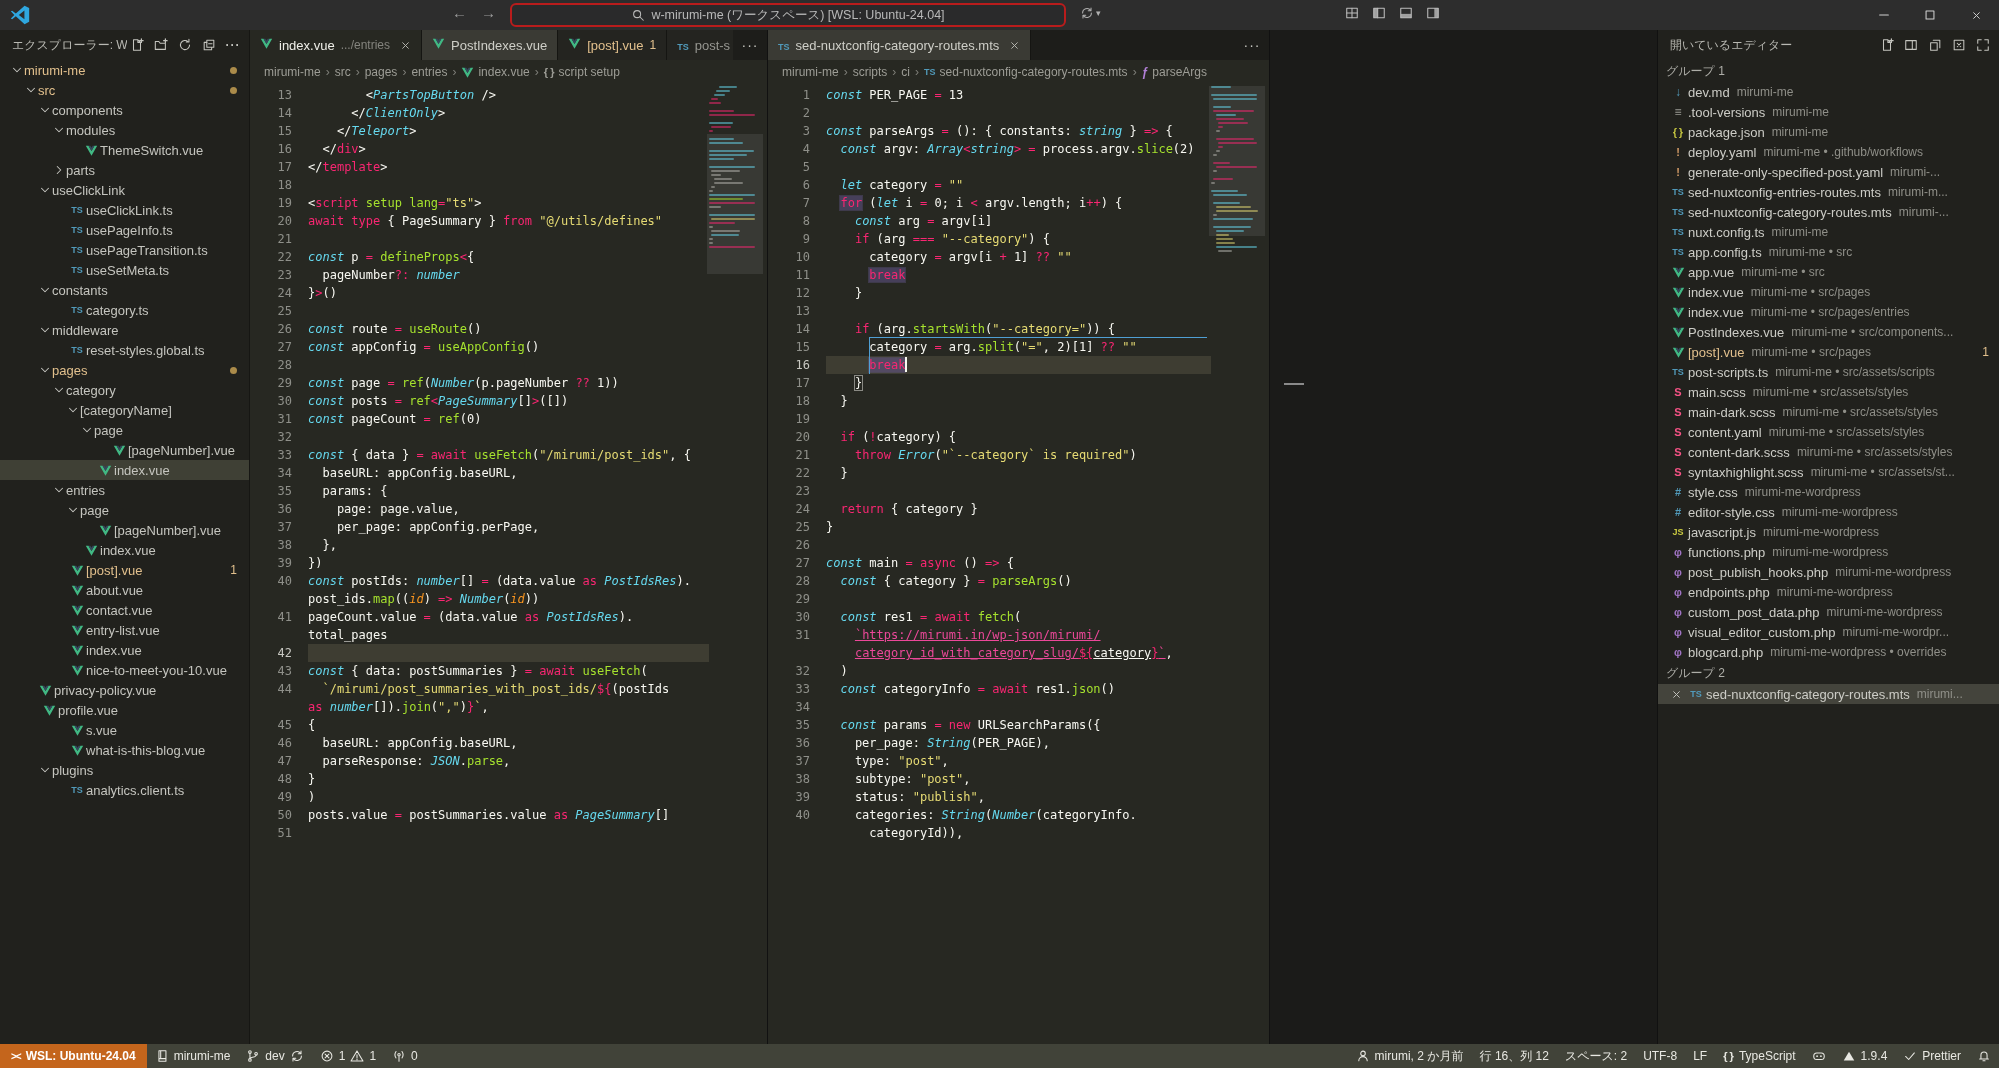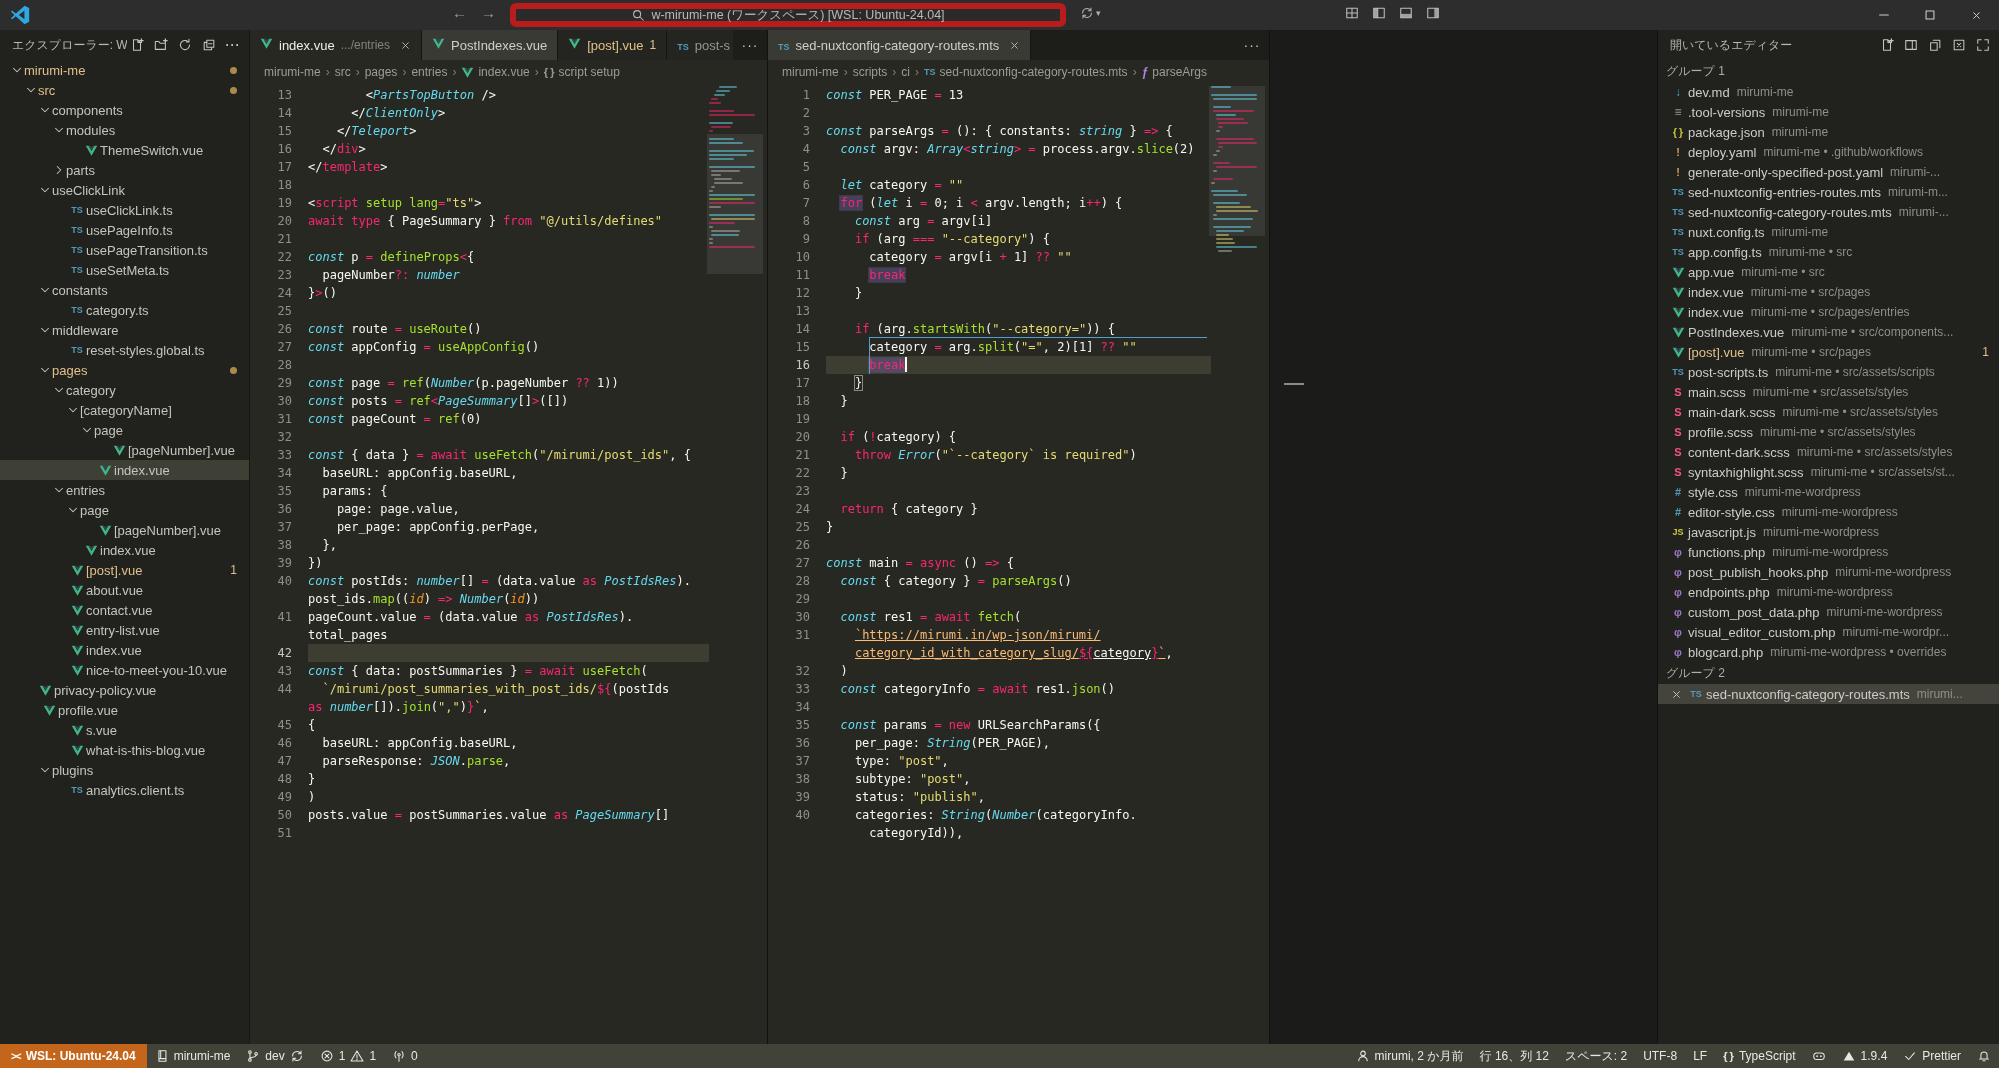--- a/index.html
+++ b/index.html
@@ -6,21 +6,21 @@
   html,body { width:1999px; height:1068px; overflow:hidden; background:#1b1b19; }
   body { font-family:"Liberation Sans","DejaVu Sans",sans-serif; font-size:13px; color:#c5c5bf; }
   .app { position:relative; width:1999px; height:1068px; display:flex; flex-direction:column; }
 
   
   .titlebar { position:relative; height:30px; background:#2d2d2d; flex:none; }
   .tb-logo { position:absolute; left:10px; top:5px; width:20px; height:20px; }
   .tb-arrows { position:absolute; left:452px; top:4px; display:flex; gap:14px; color:#9d9d9d; font-size:15px; }
   .tb-arrow { cursor:pointer; }
   .tb-search { position:absolute; left:510px; top:3px; width:556px; height:24px; background:#2a2a2b;
-    border:6px solid #b91c1c; border-radius:6px; display:flex; align-items:center; justify-content:center;
+    border:2px solid #b91c1c; border-radius:6px; display:flex; align-items:center; justify-content:center;
     color:#b8b8b8; font-size:12.5px; gap:6px; }
   .tb-sync { position:absolute; left:1080px; top:6px; color:#b0b0b0; display:flex; align-items:center; gap:2px; }
   .tb-layout { position:absolute; left:1345px; top:6px; display:flex; gap:13px; color:#bdbdbd; }
   .tb-controls { position:absolute; right:0; top:0; height:30px; display:flex; }
   .tb-ctl { width:46px; height:30px; display:flex; align-items:center; justify-content:center; color:#cfcfcf; }
 
   
   .main { display:flex; height:1014px; flex:none; }
 
   
@@ -62,21 +62,21 @@
   .codearea { position:relative; flex:1; background:#272822; overflow:hidden;
     font-family:"DejaVu Sans Mono","Liberation Mono",monospace; font-size:12px; line-height:18px; }
   .gutter { position:absolute; left:0; top:2px; width:42px; text-align:right; color:#8f908a; }
   .gutter div { height:18px; }
   .gutter div.cur { color:#c8c8c2; }
   .code { position:absolute; left:58px; right:58px; top:2px; bottom:0; overflow:hidden; }
   .row { height:18px; white-space:pre; color:#f8f8f2; }
   .row.current { background:#3e3d32; }
   .tk-k { color:#f92672; } .tk-ku { color:#f92672; text-decoration:underline; }
   .tk-t,.tk-ti { color:#66d9ef; font-style:italic; }
-  .tk-s { color:#e6db74; } .tk-su { color:#fdba74; text-decoration:underline; }
+  .tk-s { color:#e6db74; } .tk-su { color:#ec4899; text-decoration:underline; }
   .tk-vu { color:#f8f8f2; text-decoration:underline; }
   .tk-f { color:#a6e22e; }
   .tk-v { color:#f8f8f2; }
   .tk-p { color:#fd971f; font-style:italic; }
   .tk-hl { background:rgba(108,90,160,.45); box-shadow:0 0 0 1px rgba(130,110,200,.25); }
   .tk-vb { box-shadow:0 0 0 1px #8a8a84; }
   .caret { display:inline-block; width:1.5px; height:15px; background:#f8f8f0; vertical-align:middle; margin-top:-3px; }
   .minimap { position:absolute; right:8px; top:2px; width:50px; bottom:0; }
   .mbar { height:2px; margin-bottom:2px; border-radius:1px; }
   .mslider { position:absolute; left:-2px; right:-4px; background:rgba(140,140,140,.18); }
@@ -1180,21 +1180,21 @@
               <span class="fic ic-scss">S</span>
             </span>
             <span class="nm">main-dark.scss</span>
             <span class="ds">mirumi-me • src/assets/styles</span>
             <span class="spacer"></span>
           </div>
           <div class="oe-row">
             <span class="fic-slot">
               <span class="fic ic-scss">S</span>
             </span>
-            <span class="nm">profile.scss</span>
+            <span class="nm">content.yaml</span>
             <span class="ds">mirumi-me • src/assets/styles</span>
             <span class="spacer"></span>
           </div>
           <div class="oe-row">
             <span class="fic-slot">
               <span class="fic ic-scss">S</span>
             </span>
             <span class="nm">content-dark.scss</span>
             <span class="ds">mirumi-me • src/assets/styles</span>
             <span class="spacer"></span>

